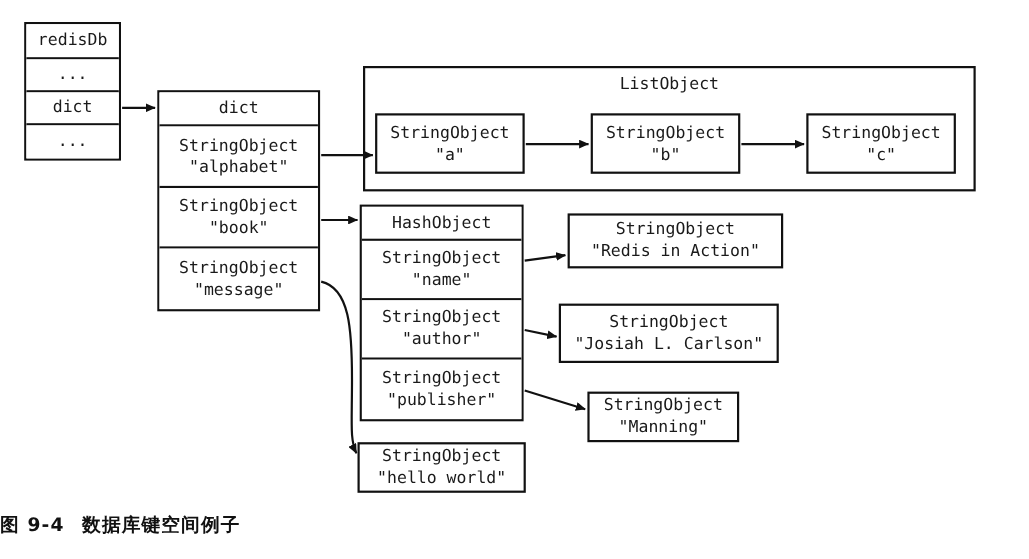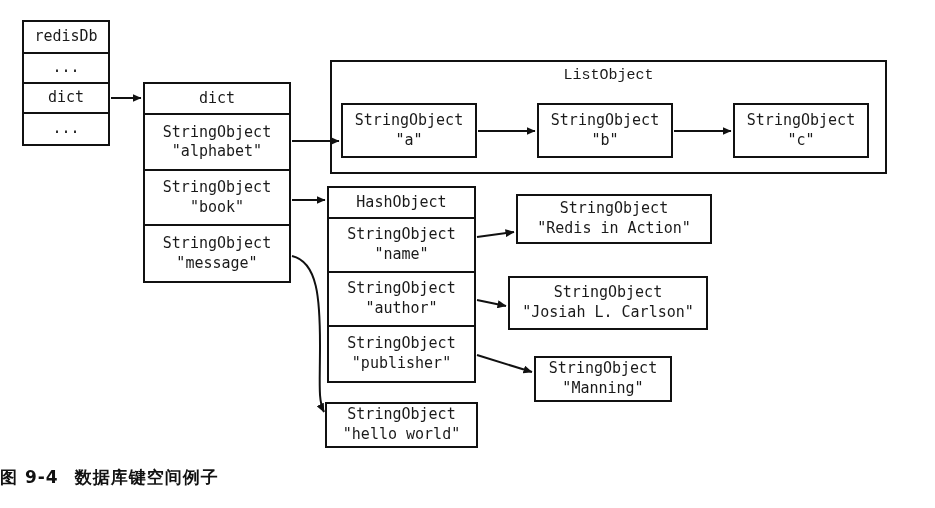--- a/index.html
+++ b/index.html
@@ -126,21 +126,21 @@
       <span class="l1">StringObject</span>
       <span class="l2">"book"</span>
     </div>
     <div class="row two-line" style="height:56px;">
       <span class="l1">StringObject</span>
       <span class="l2">"message"</span>
     </div>
   </div>
 
   <div class="container-frame" style="left:330px; top:60px; width:557px; height:114px;"></div>
-  <div class="frame-title" style="left:330px; top:67px; width:557px;font-family:Liberation Mono, monospace;">ListObject</div>
+  <div class="frame-title" style="left:330px; top:67px; width:557px;">ListObject</div>
 
   <div class="cell two-line" style="left:341px; top:103px; width:136px; height:55px;">
     <span class="l1">StringObject</span>
     <span class="l2">"a"</span>
   </div>
   <div class="cell two-line" style="left:537px; top:103px; width:136px; height:55px;">
     <span class="l1">StringObject</span>
     <span class="l2">"b"</span>
   </div>
   <div class="cell two-line" style="left:733px; top:103px; width:136px; height:55px;">

